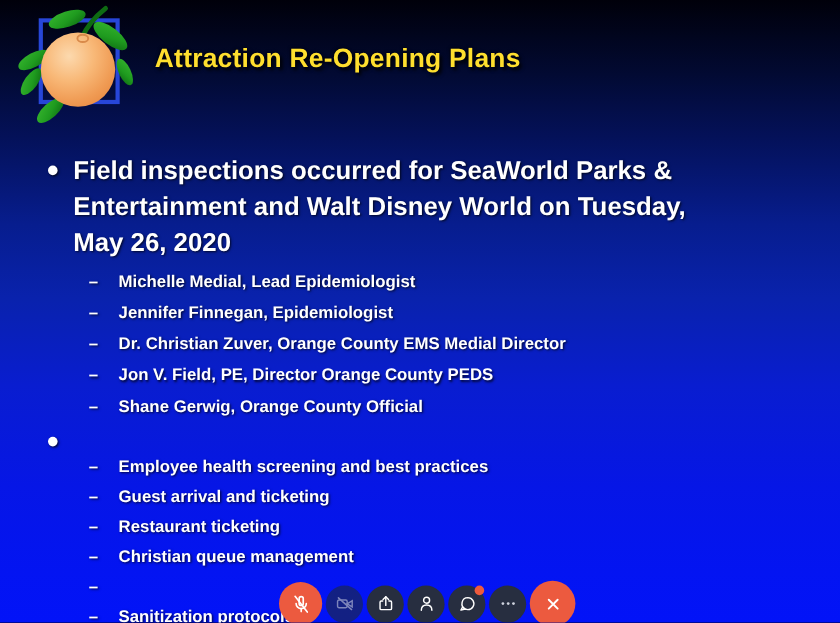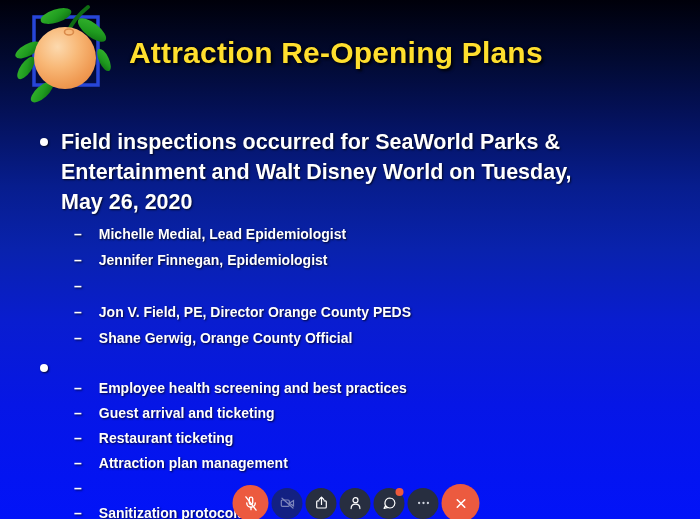--- a/index.html
+++ b/index.html
@@ -14,21 +14,21 @@
       #0922ad 48%, #091dd0 62%, #0616e6 78%, #0314f2 92%, #0213f8 100%);
     color:#fff;
   }
 
   
   .logo { position:absolute; left:12px; top:2px; width:104px; height:108px; }
 
   
   .title {
     position:absolute; left:129px; top:36px;
-    font-size:30px; letter-spacing:0.2px;
+    font-size:22px; letter-spacing:0.2px;
     color:#ffdf2e;
     text-shadow:2px 2px 3px rgba(0,0,0,0.9), -1px -1px 2px rgba(0,0,0,0.5);
     white-space:nowrap;
   }
 
   
   .content { position:absolute; left:32px; top:106px; width:650px;
     text-shadow:1px 1px 2px rgba(0,0,0,0.75);margin-top:21px; }
   .bullet-item { display:flex; gap:13px; font-size:21.5px; line-height:30px; }
   .bullet-dot { flex:none; width:8px; height:8px; border-radius:50%;
@@ -115,20 +115,21 @@
       <div class="sub-item">
         <span class="sub-dash">–</span>
         <span>Michelle Medial, Lead Epidemiologist</span>
       </div>
       <div class="sub-item">
         <span class="sub-dash">–</span>
         <span>Jennifer Finnegan, Epidemiologist</span>
       </div>
       <div class="sub-item">
         <span class="sub-dash">–</span>
+        <span>Dr. Christian Zuver, Orange County EMS Medial Director</span>
       </div>
       <div class="sub-item">
         <span class="sub-dash">–</span>
         <span>Jon V. Field, PE, Director Orange County PEDS</span>
       </div>
       <div class="sub-item">
         <span class="sub-dash">–</span>
         <span>Shane Gerwig, Orange County Official</span>
       </div>
     </div>
@@ -145,21 +146,21 @@
       <div class="sub-item">
         <span class="sub-dash">–</span>
         <span>Guest arrival and ticketing</span>
       </div>
       <div class="sub-item">
         <span class="sub-dash">–</span>
         <span>Restaurant ticketing</span>
       </div>
       <div class="sub-item">
         <span class="sub-dash">–</span>
-        <span>Attraction plan management</span>
+        <span>Christian queue management</span>
       </div>
       <div class="sub-item">
         <span class="sub-dash">–</span>
       </div>
       <div class="sub-item">
         <span class="sub-dash">–</span>
         <span>Sanitization protocols</span>
       </div>
     </div>
 

